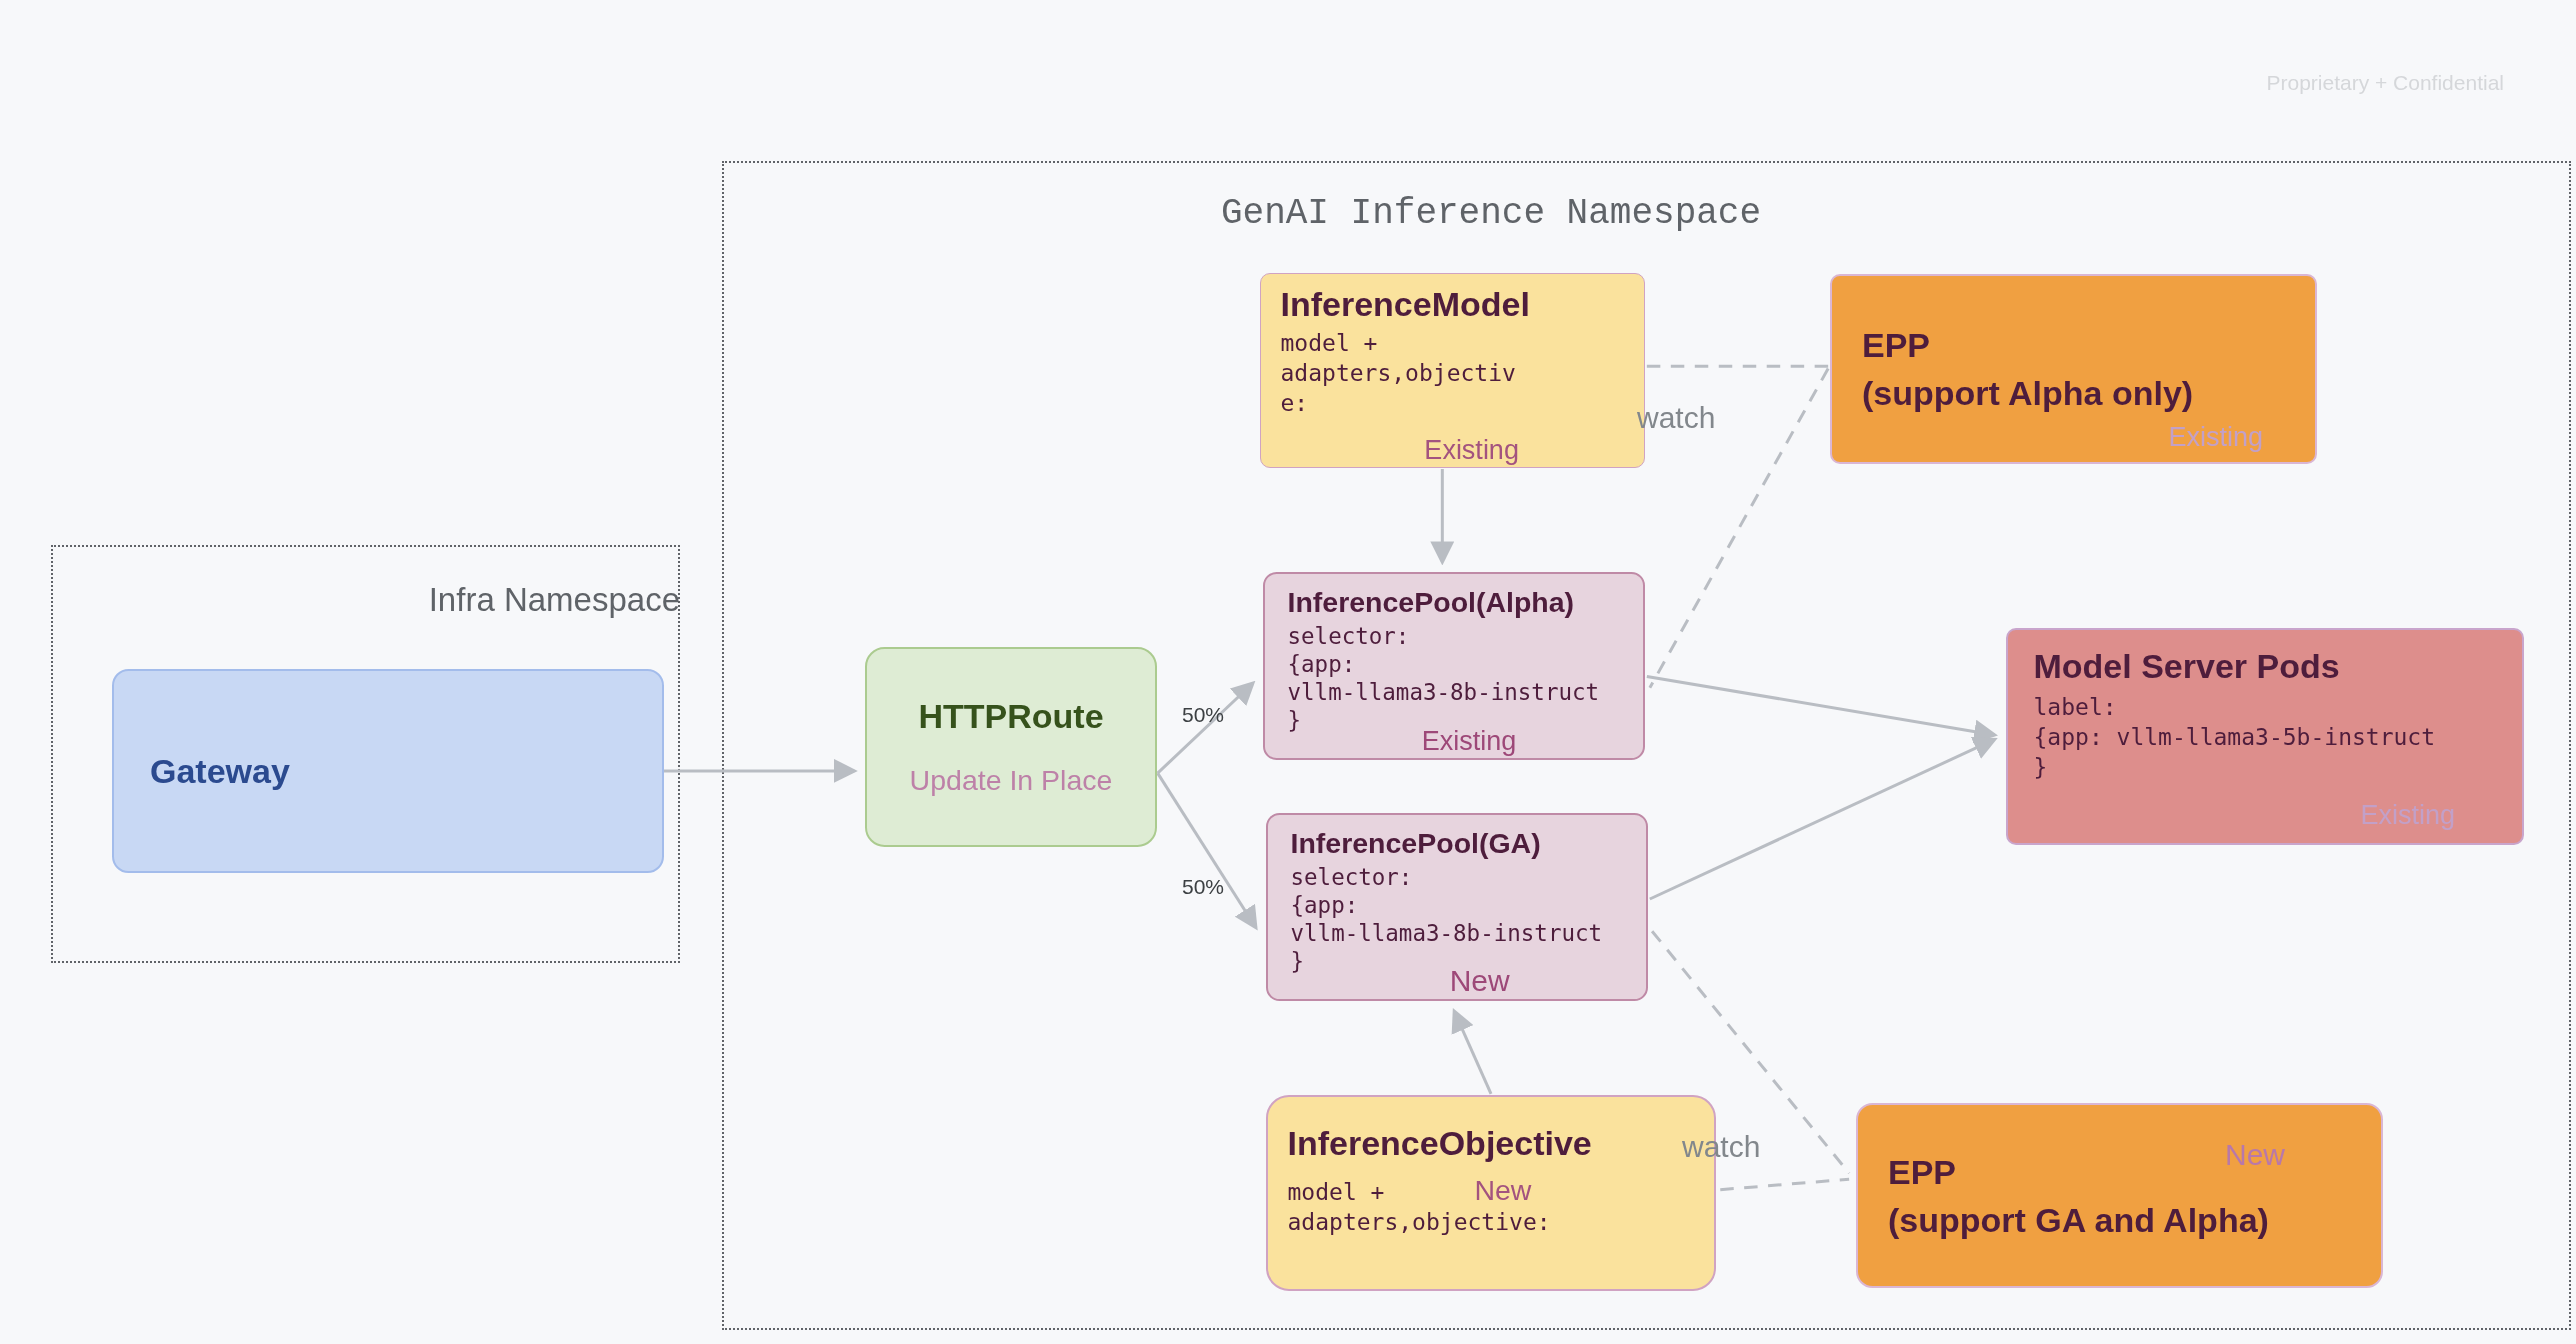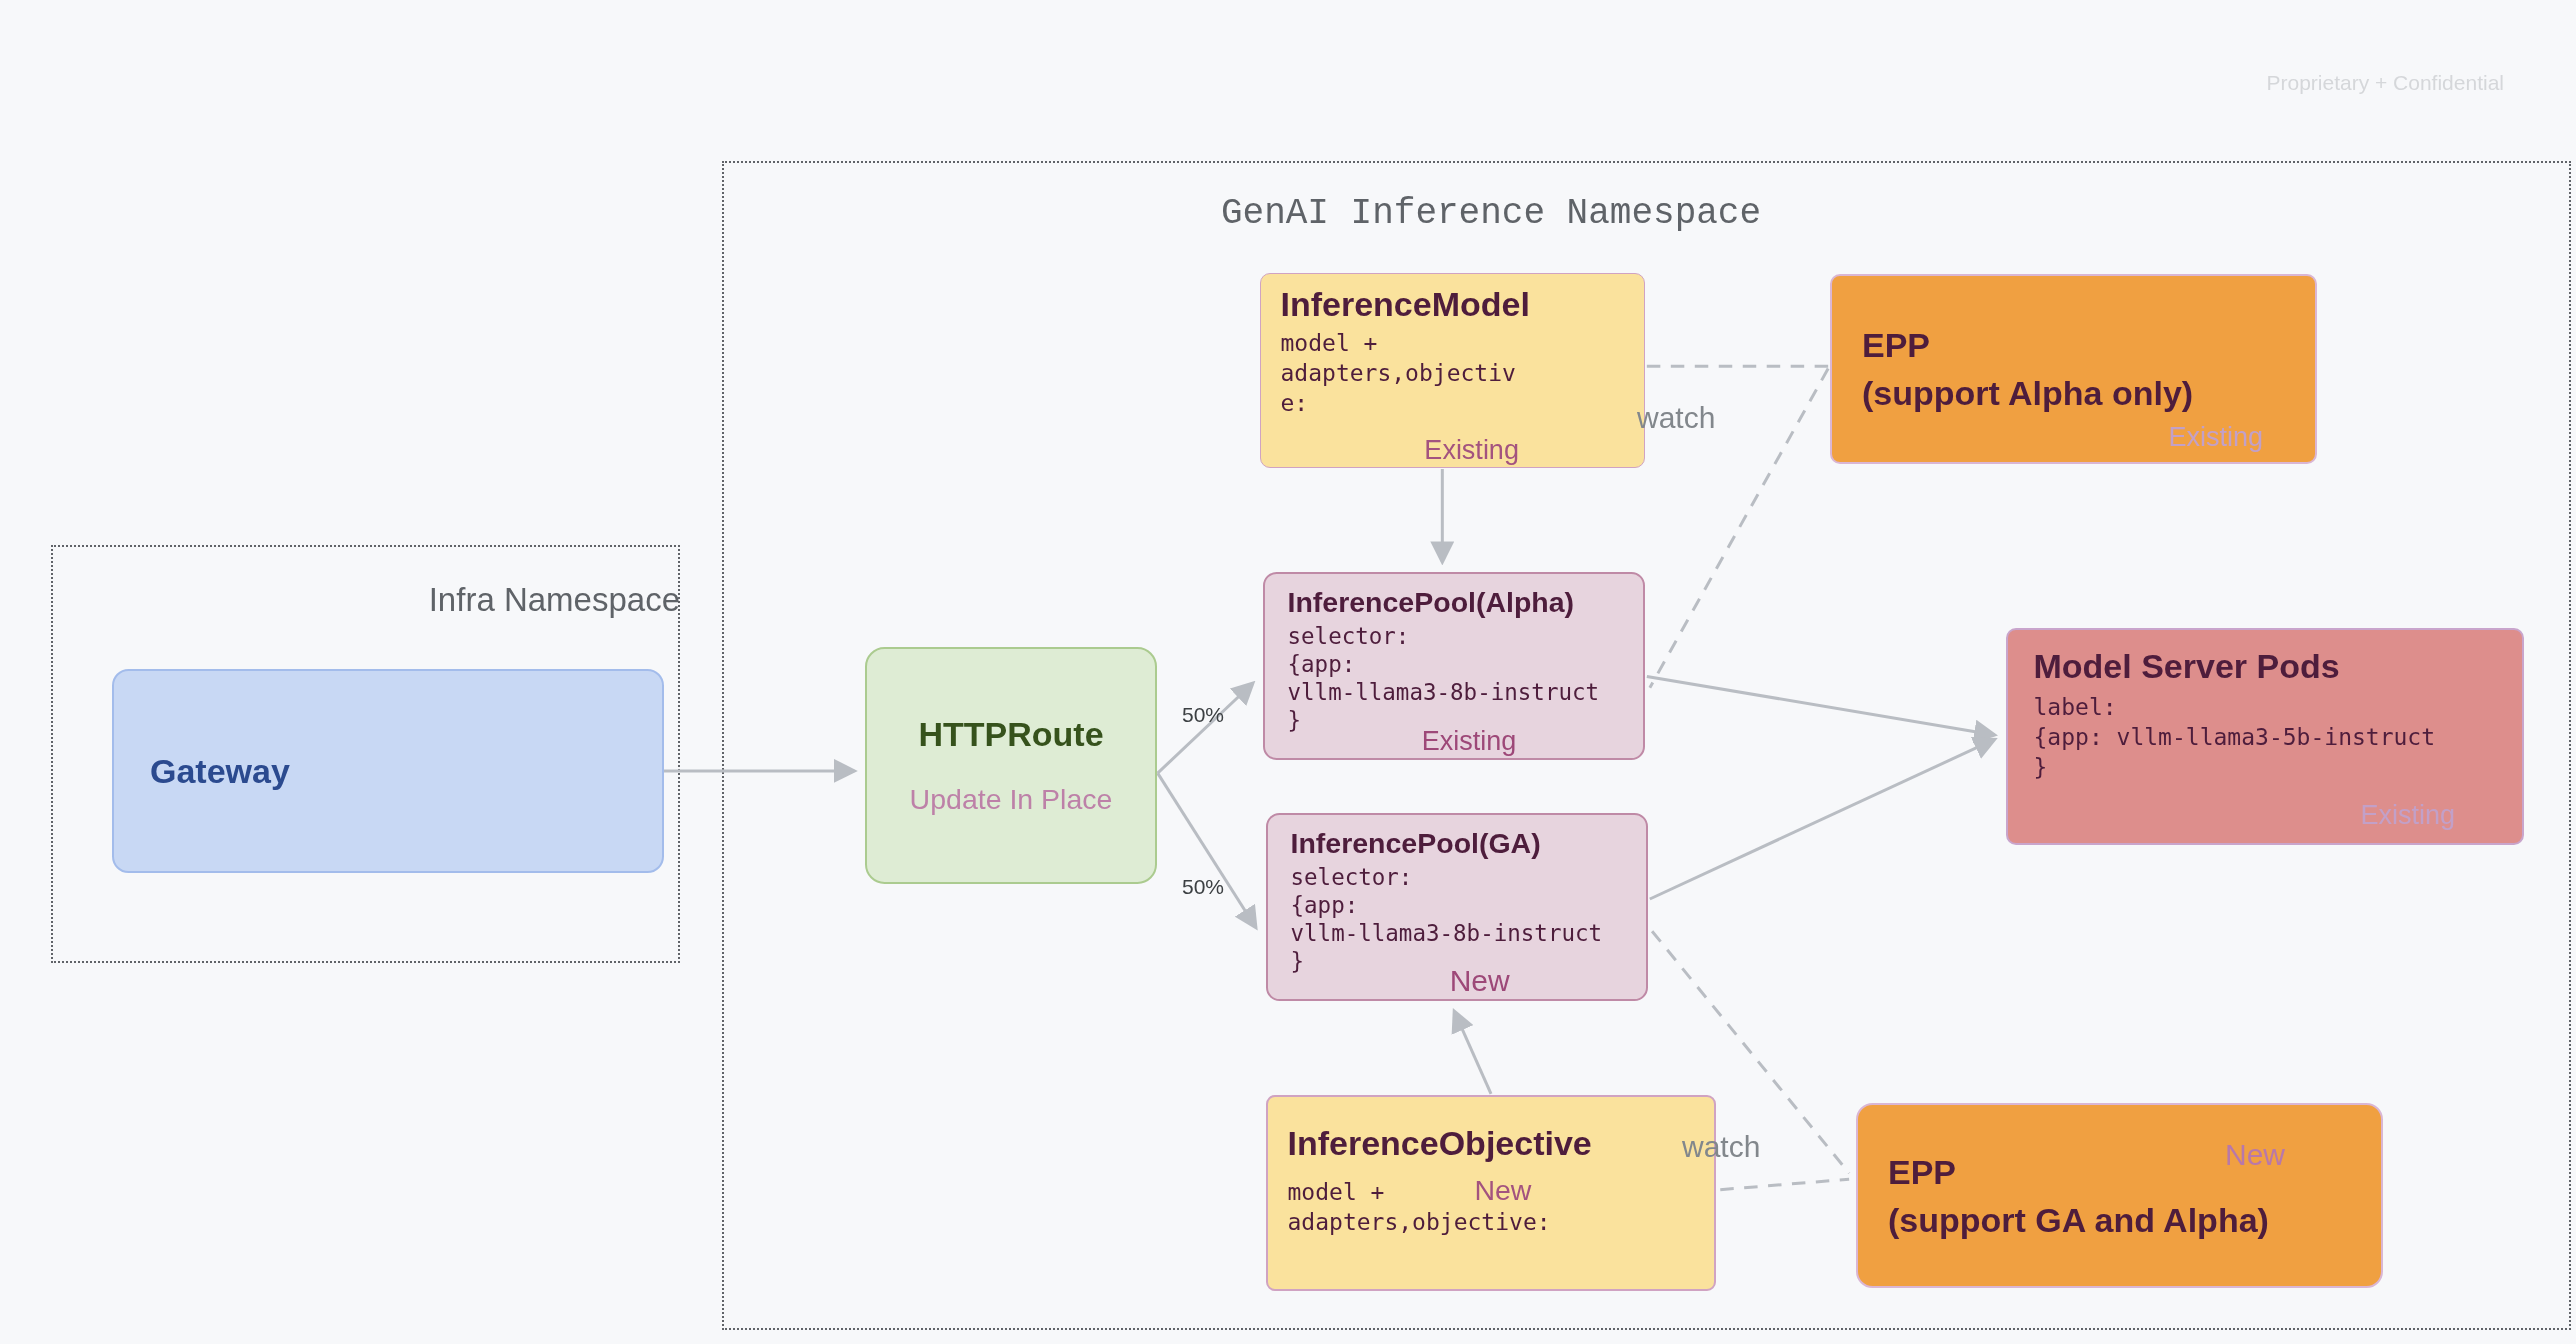--- a/index.html
+++ b/index.html
@@ -20,21 +20,21 @@
   svg.wires{position:absolute; left:0; top:0; width:2576px; height:1344px; z-index:1;}
   .ns{position:absolute; border:2.2px dotted var(--dot); z-index:0;}
   .ns-title{position:absolute; color:var(--gray-title); z-index:2; white-space:nowrap;}
   .node{position:absolute; z-index:2;}
   .watermark{position:absolute; top:71px; right:72px; font-size:21px; color:var(--watermark); z-index:2;}
 
   .gateway{left:112px; top:669px; width:552px; height:204px; background:var(--gateway-bg);
     border:2.2px solid var(--gateway-border); border-radius:16.5px; display:flex; align-items:center; padding-left:36px;}
   .gateway .t{font-size:34px; font-weight:bold; color:var(--gateway-text);}
 
-  .httproute{left:865px; top:647px; width:292px; height:237px; background:var(--route-bg);
+  .httproute{left:865px; top:647px; width:292px; height:200px; background:var(--route-bg);
     border:2.2px solid var(--route-border); border-radius:19.5px; display:flex; flex-direction:column;
     align-items:center; justify-content:center; gap:28.5px;}
   .httproute .t{font-size:34px; font-weight:bold; color:var(--route-text);}
   .httproute .s{font-size:28.5px; color:var(--pink-sub);}
 
   .card{border-radius:10px;}
   .mono{font-family:"DejaVu Sans Mono", monospace; color:var(--maroon); font-size:23px; line-height:30px; white-space:pre;}
   .badge{position:absolute; font-size:27px; white-space:nowrap;}
 
   .inf-model{left:1260px; top:273px; width:385px; height:195px; background:var(--yellow-bg);
@@ -55,21 +55,21 @@
   .pool-alpha .badge{left:54%; transform:translateX(-50%); bottom:1.5px; color:var(--plum-strong);}
   .pool-ga{left:1266px; top:813px;}
   .pool-ga .badge{left:56%; transform:translateX(-50%); bottom:1.5px; color:var(--plum-strong); font-size:30px;}
 
   .pods{left:2006px; top:628px; width:518px; height:217px; background:var(--pods-bg);
     border:2.2px solid var(--pods-border); padding:16.5px 0 0 25.5px;}
   .pods .t{font-size:34px; font-weight:bold; color:var(--maroon); margin-bottom:6px;}
   .pods .badge{right:67px; bottom:12px; color:var(--lavender);}
 
   .inf-obj{left:1266px; top:1095px; width:450px; height:196px; background:var(--yellow-bg);
-    border:2.2px solid var(--yellow-border); padding:27px 0 0 19.5px; border-radius:9px;}
+    border:2.2px solid var(--yellow-border); padding:27px 0 0 19.5px; border-radius:23px;}
   .inf-obj .t{font-size:34px; font-weight:bold; color:var(--maroon); margin-bottom:10.5px;}
   .inf-obj .row{display:flex; align-items:baseline;}
   .inf-obj .inline-badge{font-size:28.5px; color:var(--plum-med); margin-left:90px;}
 
   .epp-b{left:1856px; top:1103px; width:527px; height:185px; background:var(--epp-bg);
     border:2.2px solid var(--epp-border); display:flex; flex-direction:column; justify-content:center; padding-left:30px; border-radius:16.5px;}
   .epp-b .badge{right:96px; top:33px; color:#b878aa; font-size:30px;}
 
   .edge-label{position:absolute; z-index:3; white-space:nowrap;}
   .pct{font-size:21px; color:var(--edge-label);text-align:center;}

